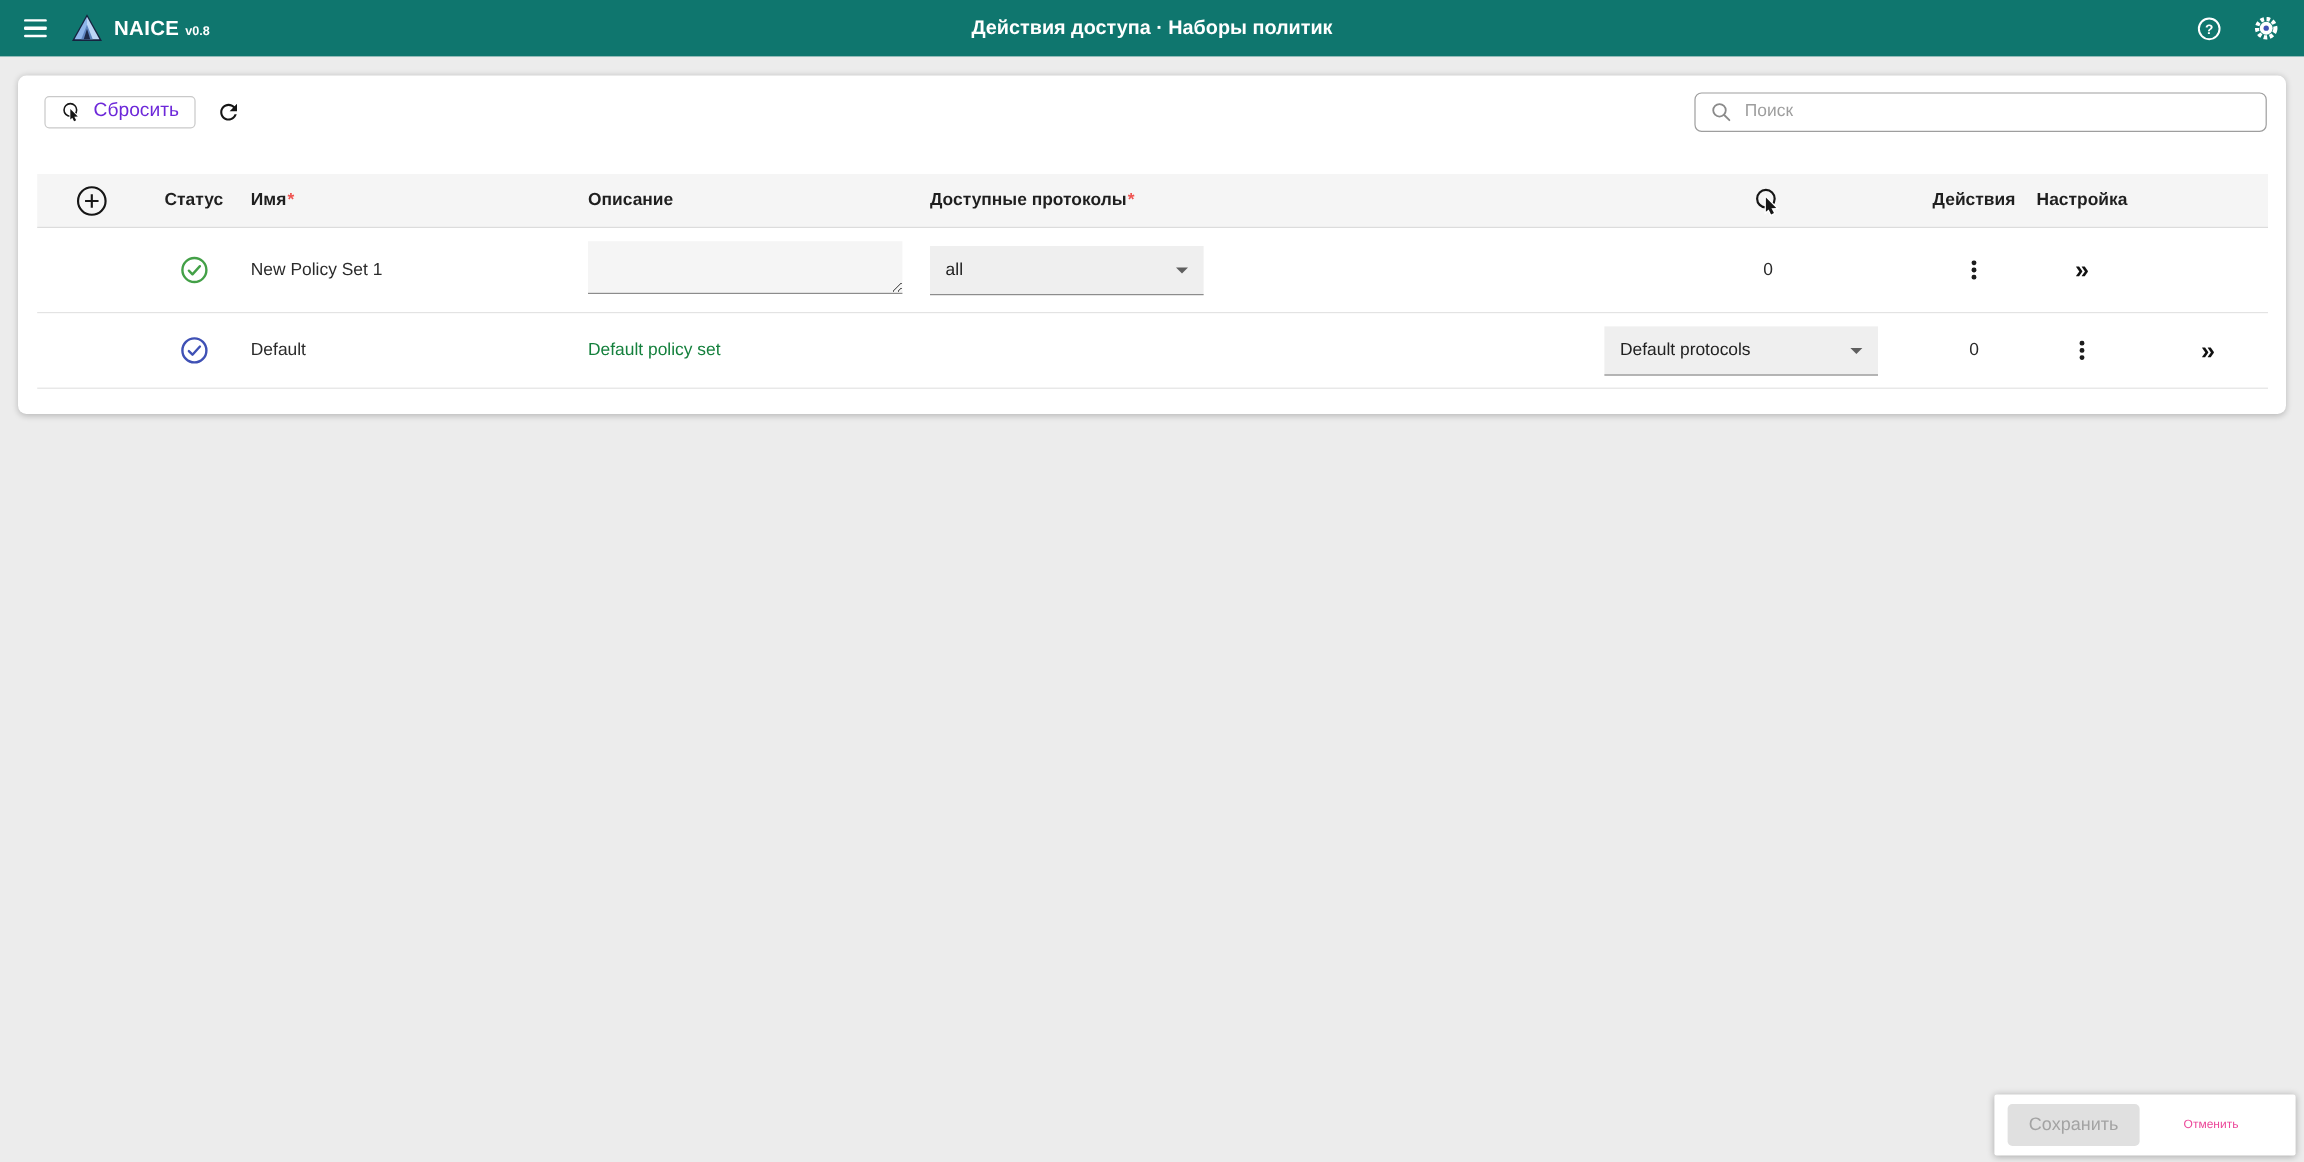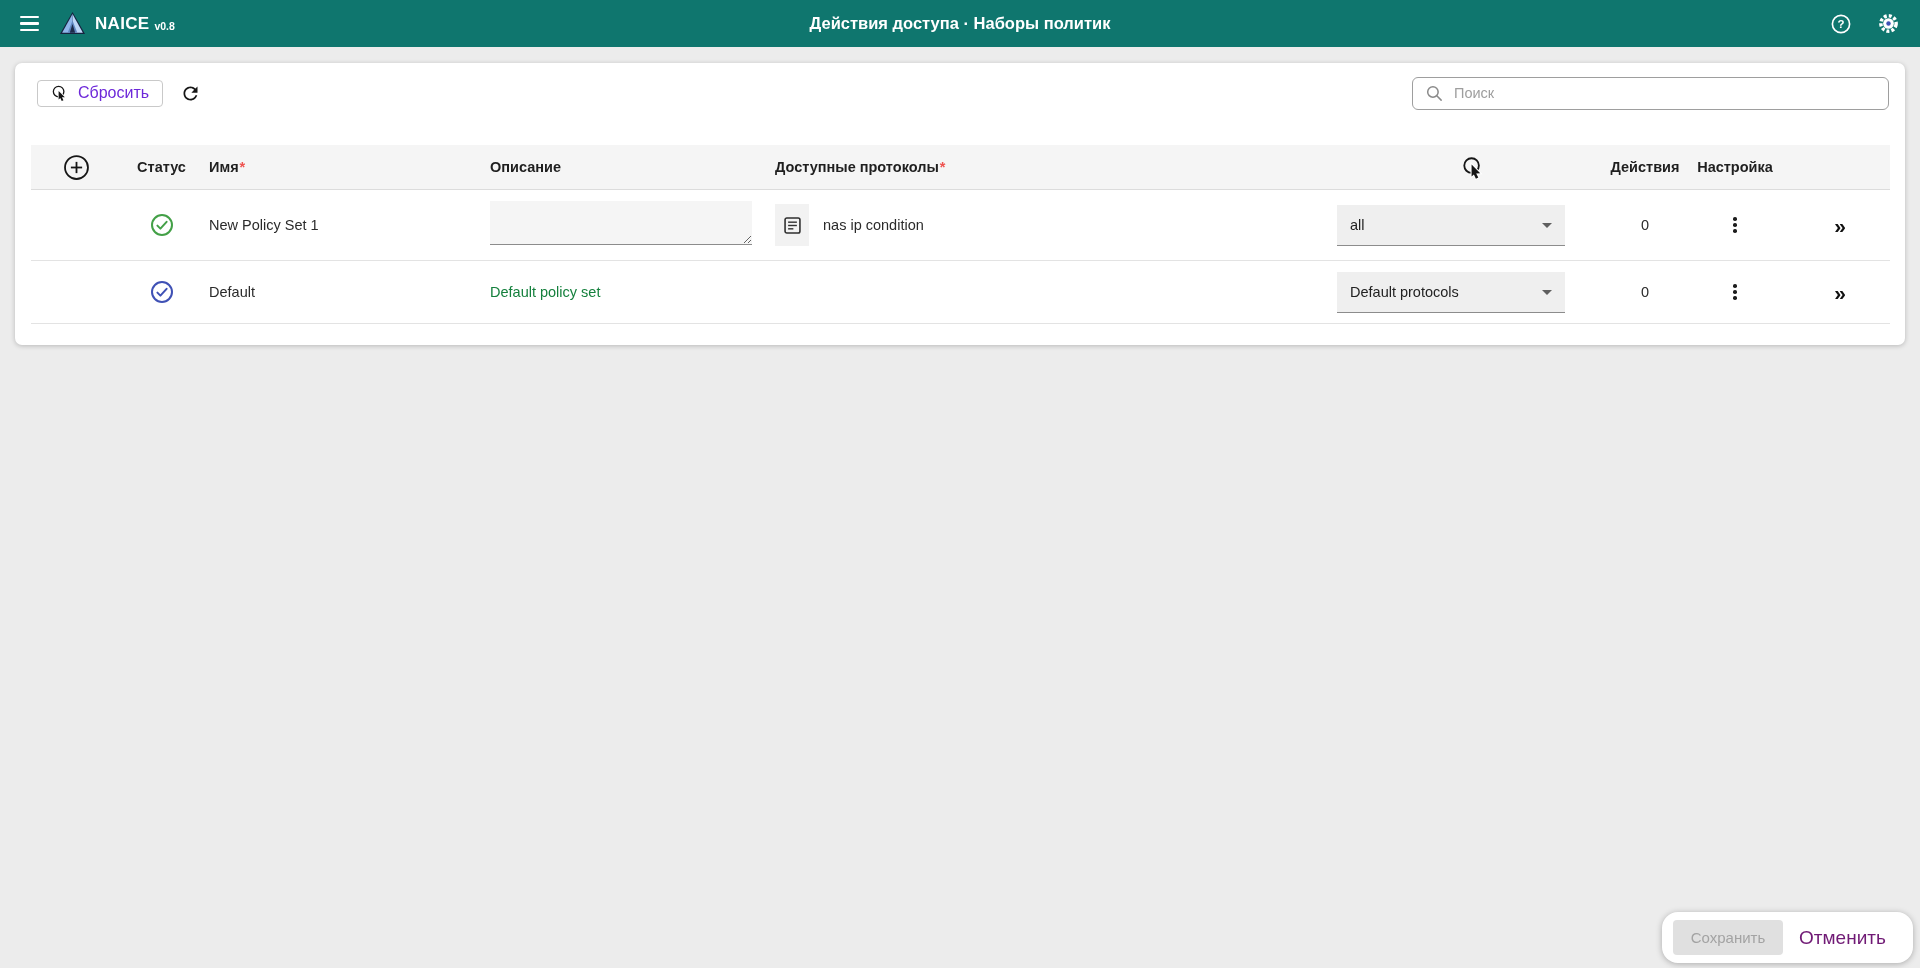--- a/index.html
+++ b/index.html
@@ -91,30 +91,30 @@
     border-top:5.5px solid #5f5f5f;
   }
 
   .kebab-btn { background:none;border:none;cursor:pointer; display:flex; flex-direction:column; gap:2.6px; padding:6px; }
   .kebab-btn i { width:3.6px; height:3.6px; border-radius:50%; background:#1d1d1d; }
   .chevrons-btn { background:none;border:none;cursor:pointer; font-size:21px; font-weight:900; color:#111; font-family:inherit; line-height:1; }
 
   
   .action-bar {
     position:fixed; right:7px; bottom:5px; width:251px; height:51px; background:#fff;
-    border-radius:16px; box-shadow:0 1px 6px rgba(0,0,0,.28);
+    border-radius:2px; box-shadow:0 1px 6px rgba(0,0,0,.28);
     display:flex; align-items:center; padding:0 11px;
   }
   .save-btn {
     width:110px; height:35px; background:#e0e0e0; border:none; border-radius:4px;
     font-family:inherit; font-size:15px; color:#a3a3a3; cursor:default;
   }
   .cancel-btn {
-    flex:1; background:none; border:none; font-family:inherit; font-size:19px;
-    color:#701a75; cursor:default; text-align:center;
+    flex:1; background:none; border:none; font-family:inherit; font-size:10px;
+    color:#ec4899; cursor:default; text-align:center;
   }
 </style>
 </head>
 <body>
 
 <div class="topbar">
   <button class="menu-btn">
     <i></i>
       <i></i>
       <i></i>
@@ -205,31 +205,20 @@
           <svg width="24" height="24" viewBox="0 0 24 24">
             <circle cx="12" cy="12" r="10" fill="none" stroke="currentColor" stroke-width="2"></circle>
             <path d="M7.4 12.6l3 3 6.2-6.8" fill="none" stroke="currentColor" stroke-width="2" stroke-linecap="round" stroke-linejoin="round"></path>
           </svg>
         </button>
       </div>
       <div class="cell c-name">New Policy Set 1</div>
       <div>
         <textarea class="desc-textarea" style=""></textarea>
       </div>
-      <div class="cond-cell">
-        <button class="cond-chip">
-          <svg width="21" height="21" viewBox="0 0 24 24">
-            <rect x="3.5" y="3.5" width="17" height="17" rx="2" fill="none" stroke="#2f2f2f" stroke-width="1.8"></rect>
-            <line x1="7" y1="8.2" x2="17" y2="8.2" stroke="#2f2f2f" stroke-width="1.6"></line>
-            <line x1="7" y1="12" x2="17" y2="12" stroke="#2f2f2f" stroke-width="1.6"></line>
-            <line x1="7" y1="15.8" x2="13" y2="15.8" stroke="#2f2f2f" stroke-width="1.6"></line>
-          </svg>
-        </button>
-        <span class="cond-label">nas ip condition</span>
-      </div>
       <div>
         <div class="mselect">
           <span>all</span>
           <i class="arrow"></i>
         </div>
       </div>
       <div class="cell c-center">0</div>
       <div class="c-center">
         <button class="kebab-btn">
           <i></i>

